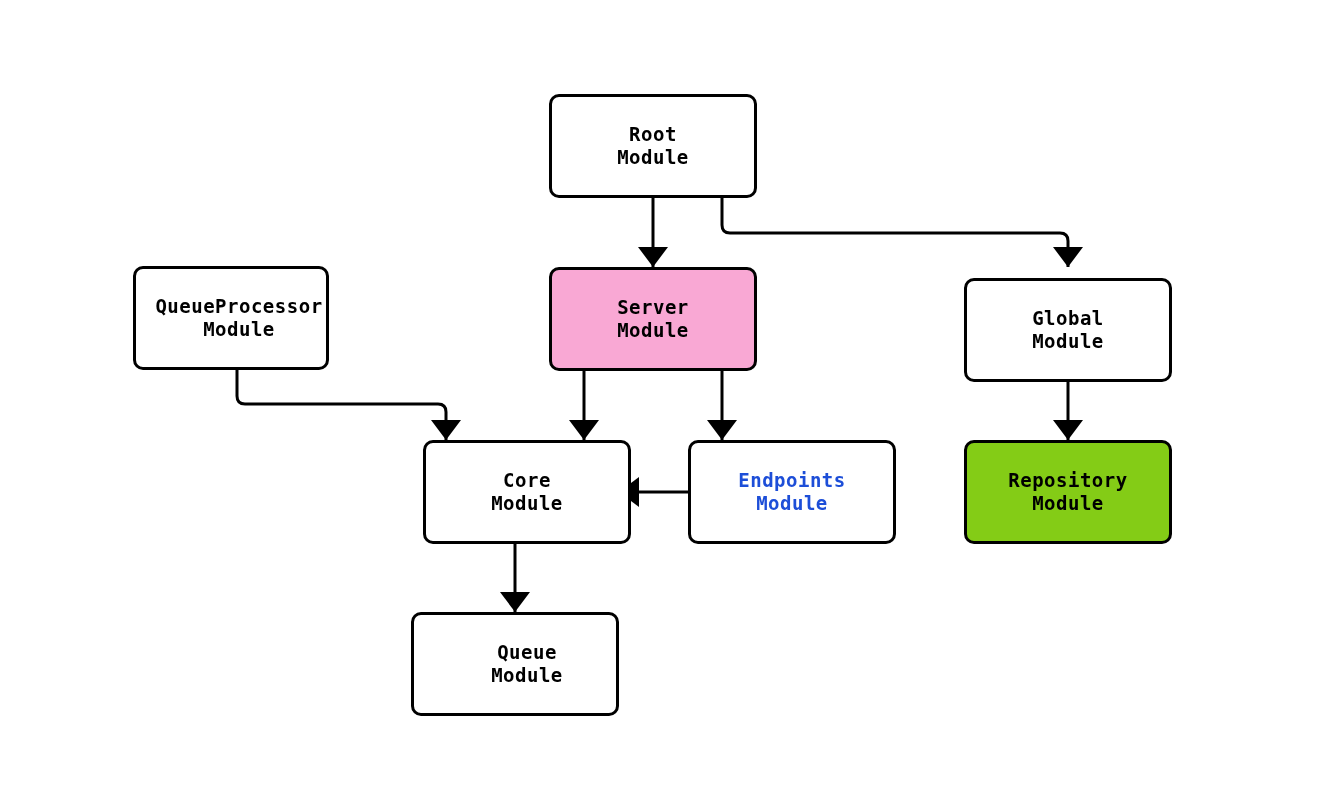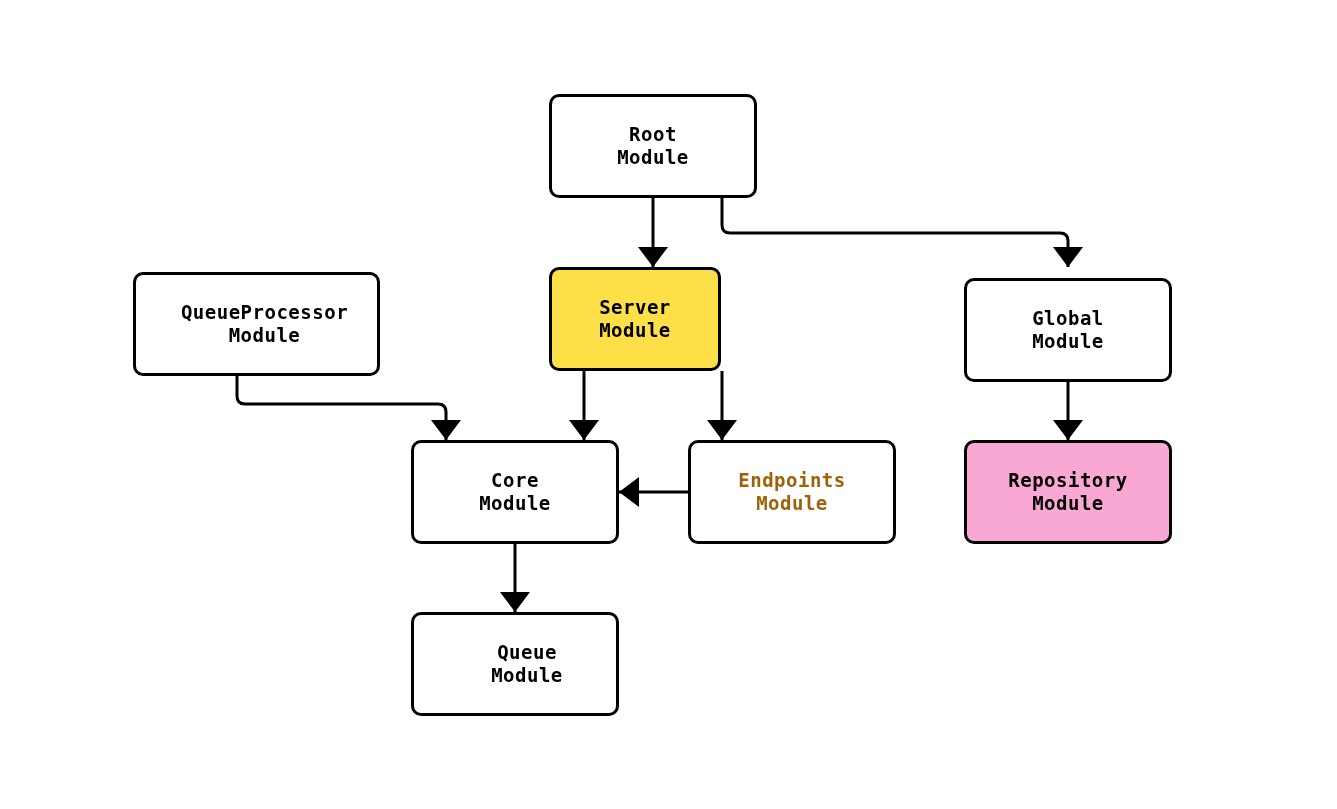--- a/index.html
+++ b/index.html
@@ -89,41 +89,41 @@
       <g>
         <path class="edge-path" d="M 515 544 L 515 612" stroke="#000000"></path>
         <polygon class="edge-arrowhead" fill="#000000" points="515,612 500,592 530,592"></polygon>
       </g>
     </svg>
 
 <div class="node" style="left: 549px; top: 94px; width: 208px; height: 104px; background: rgb(255, 255, 255); border-color: rgb(0, 0, 0);">
       <span class="node-label" style="color: rgb(0, 0, 0);">Root
 Module</span>
     </div>
-    <div class="node" style="left: 133px; top: 272px; width: 247px; height: 104px; background: rgb(255, 255, 255); border-color: rgb(0, 0, 0); padding-left: 16px;">
+    <div class="node" style="left: 133px; top: 266px; width: 196px; height: 104px; background: rgb(255, 255, 255); border-color: rgb(0, 0, 0); padding-left: 16px;">
       <span class="node-label" style="color: rgb(0, 0, 0);">QueueProcessor
 Module</span>
     </div>
-    <div class="node" style="left: 549px; top: 267px; width: 172px; height: 104px; background: #fde047; border-color: rgb(0, 0, 0);">
+    <div class="node" style="left: 549px; top: 267px; width: 208px; height: 104px; background: #f9a8d4; border-color: rgb(0, 0, 0);">
       <span class="node-label" style="color: rgb(0, 0, 0);">Server
 Module</span>
     </div>
     <div class="node" style="left: 964px; top: 278px; width: 208px; height: 104px; background: rgb(255, 255, 255); border-color: rgb(0, 0, 0);">
       <span class="node-label" style="color: rgb(0, 0, 0);">Global
 Module</span>
     </div>
-    <div class="node" style="left: 411px; top: 440px; width: 208px; height: 104px; background: rgb(255, 255, 255); border-color: rgb(0, 0, 0);">
+    <div class="node" style="left: 423px; top: 440px; width: 208px; height: 104px; background: rgb(255, 255, 255); border-color: rgb(0, 0, 0);">
       <span class="node-label" style="color: rgb(0, 0, 0);">Core
 Module</span>
     </div>
     <div class="node" style="left: 688px; top: 440px; width: 208px; height: 104px; background: rgb(255, 255, 255); border-color: rgb(0, 0, 0);">
-      <span class="node-label" style="color: #a16207;">Endpoints
+      <span class="node-label" style="color: #1d4ed8;">Endpoints
 Module</span>
     </div>
-    <div class="node" style="left: 964px; top: 440px; width: 208px; height: 104px; background: #f9a8d4; border-color: rgb(0, 0, 0);">
+    <div class="node" style="left: 964px; top: 440px; width: 208px; height: 104px; background: #84cc16; border-color: rgb(0, 0, 0);">
       <span class="node-label" style="color: rgb(0, 0, 0);">Repository
 Module</span>
     </div>
     <div class="node" style="left: 411px; top: 612px; width: 208px; height: 104px; background: rgb(255, 255, 255); border-color: rgb(0, 0, 0);">
       <span class="node-label" style="color: rgb(0, 0, 0); margin-left: 24px;">Queue
 Module</span>
     </div>
   </div>
 
 </body></html>

